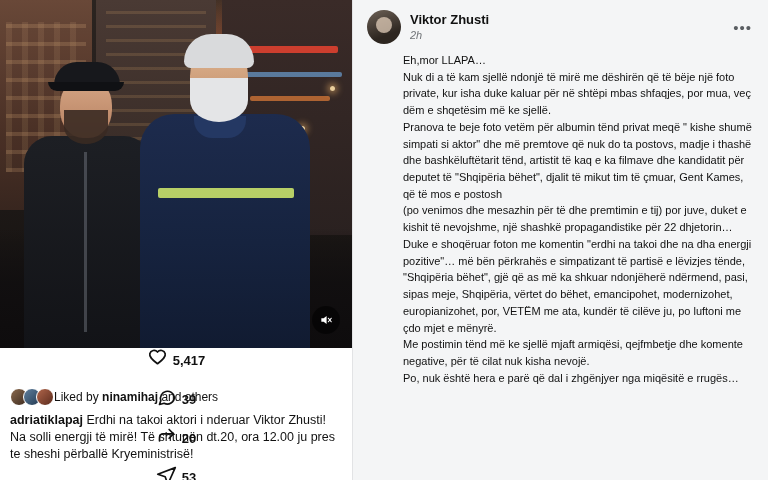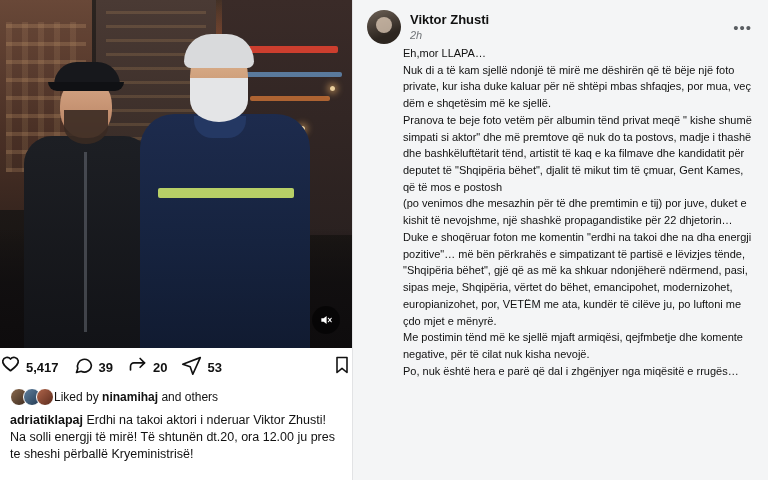--- a/index.html
+++ b/index.html
@@ -221,23 +221,24 @@
     align-items: center;
     justify-content: center;
   }
   .mute-btn svg { display: block; }
 
   
   .actions {
     height: 38px;
     display: flex;
     align-items: center;
-    padding: 0 0;
+    padding: 0 22px;
     gap: 14px;
     background: #fff;
+    flex-direction: column;
   }
   .action-group {
     display: flex;
     align-items: center;
     gap: 5px;
   }
   .action-count {
     font-size: 13px;
     font-weight: bold;
     color: #111;
@@ -286,21 +287,21 @@
     background: #f4f5f6;
     border-left: 1px solid #e2e3e5;
     box-sizing: border-box;
     padding: 10px 12px 8px 14px;
     position: relative;
   }
   .post-header {
     display: flex;
     align-items: center;
     gap: 9px;
-    margin-bottom: 1px;
+    margin-bottom: 8px;
   }
   .avatar {
     width: 34px; height: 34px;
     border-radius: 50%;
     background: linear-gradient(160deg, #6e6257 0%, #2d2620 70%);
     position: relative;
     overflow: hidden;
     flex: none;
   }
   .avatar:after {

